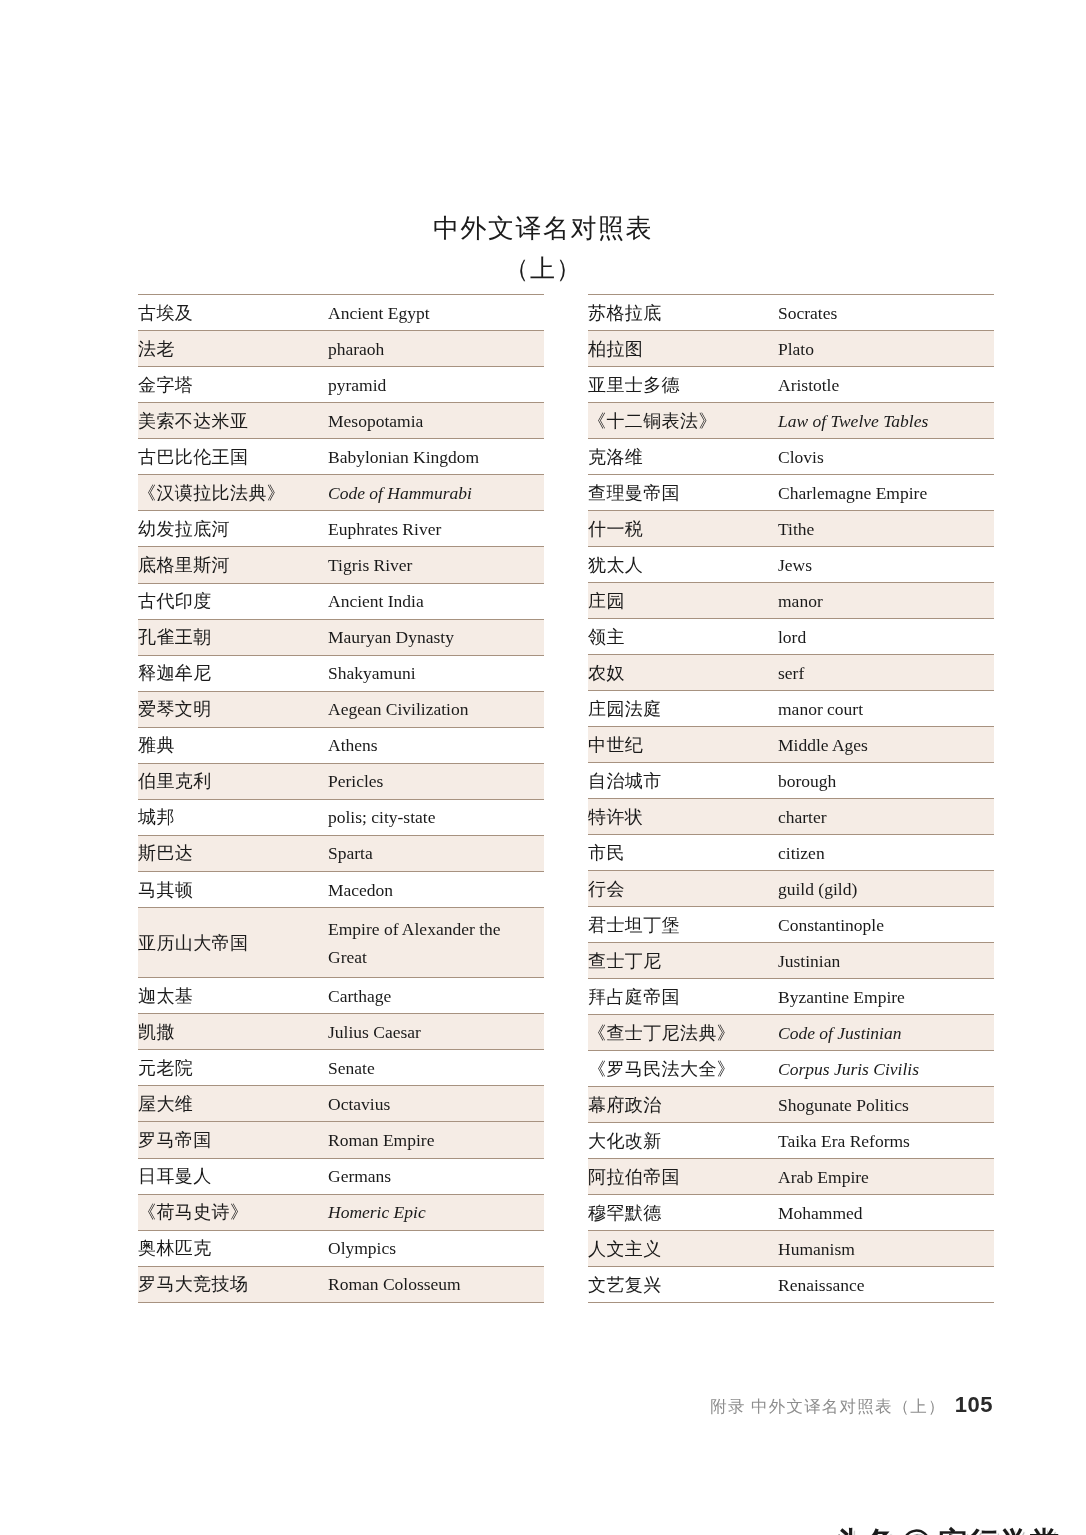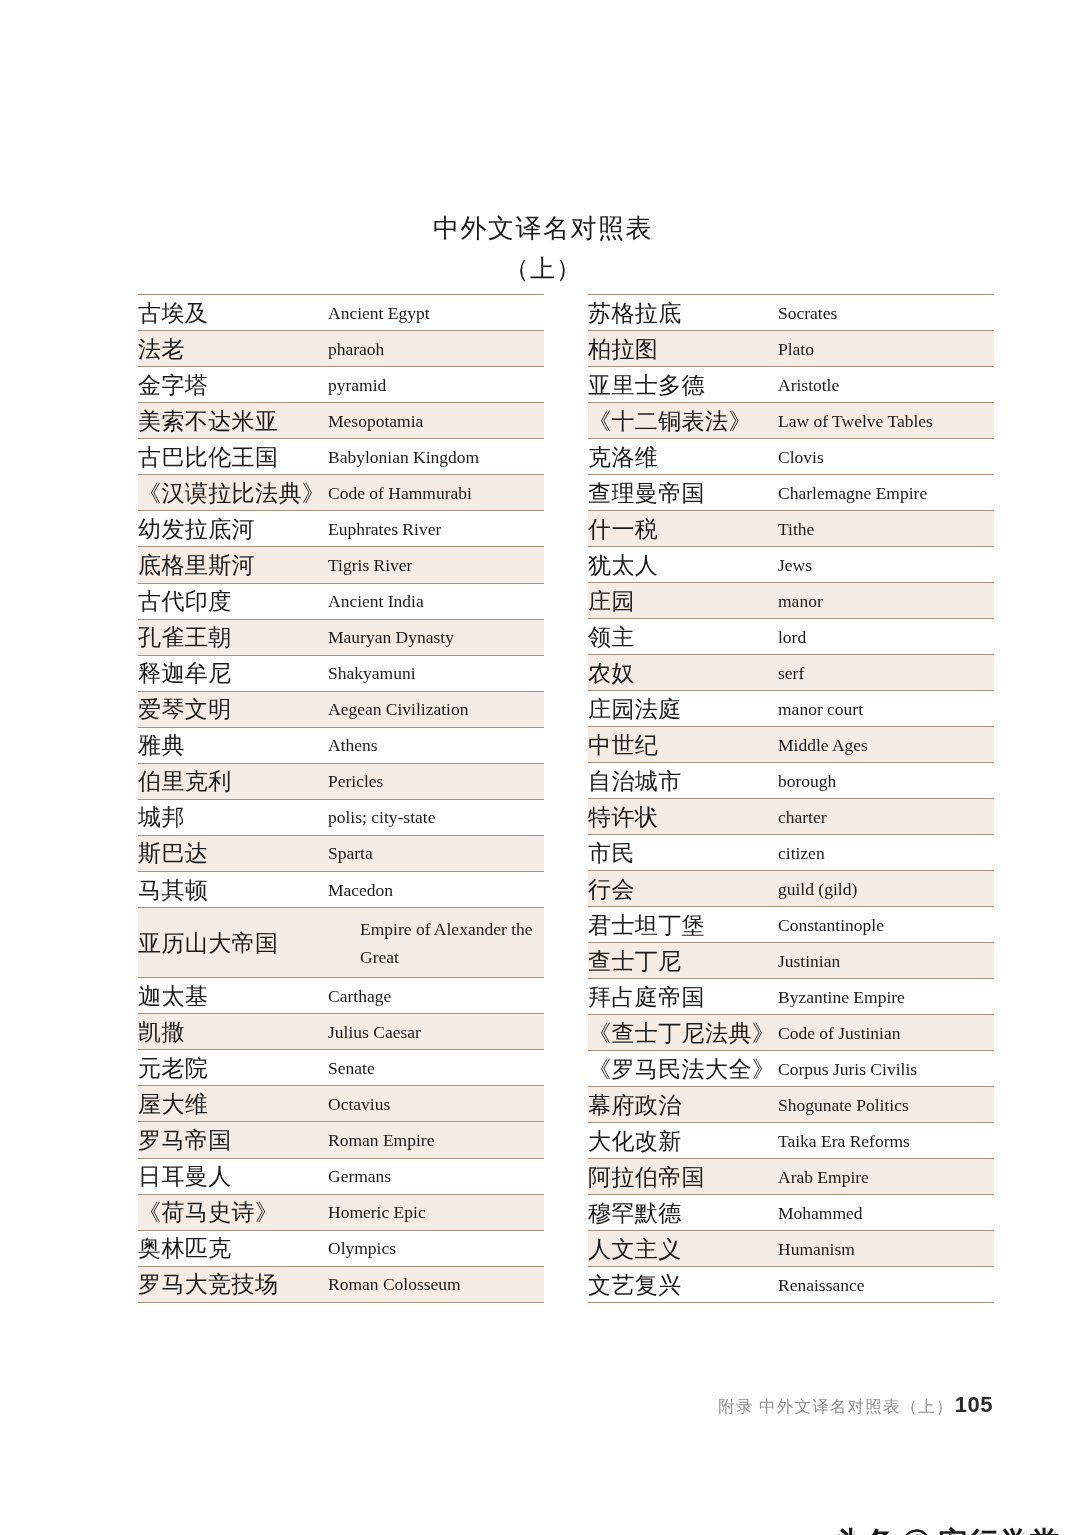--- a/index.html
+++ b/index.html
@@ -77,50 +77,50 @@
   }
   .gloss-table tr:last-child td {
     border-bottom: 1.4px solid #a79280;
   }
   .gloss-table tr.tall td {
     height: 69px;
   }
 
   .cn {
     font-family: "Liberation Sans", "DejaVu Sans", sans-serif;
-    font-size: 23px;
+    font-size: 18px;
     padding-left: 14px;
     letter-spacing: 0.4px;
     line-height: 22px;
   }
   .en {
     font-family: "Liberation Serif", "DejaVu Serif", serif;
     font-size: 17.5px;
     padding-right: 8px;
     line-height: 28px;
   }
   .en.italic {
+    font-style: italic;
   }
   .en .wrapline {
     display: block;
-    margin-left: 32px;
   }
   .en.justify-wrap {
     text-align: justify;
     text-align-last: left;
   }
 
   
   .footer {
     position: absolute;
     right: 93px;
     top: 1392px;
     display: flex;
     align-items: baseline;
-    gap: 1px;
+    gap: 9px;
     color: #8e8e8e;
   }
   .footer-text {
     font-family: "Liberation Serif", "DejaVu Serif", serif;
     font-size: 16.5px;
     letter-spacing: 1.2px;
     color: #8d8d8d;
   }
   .footer-page {
     font-family: "Liberation Sans", "DejaVu Sans", sans-serif;

